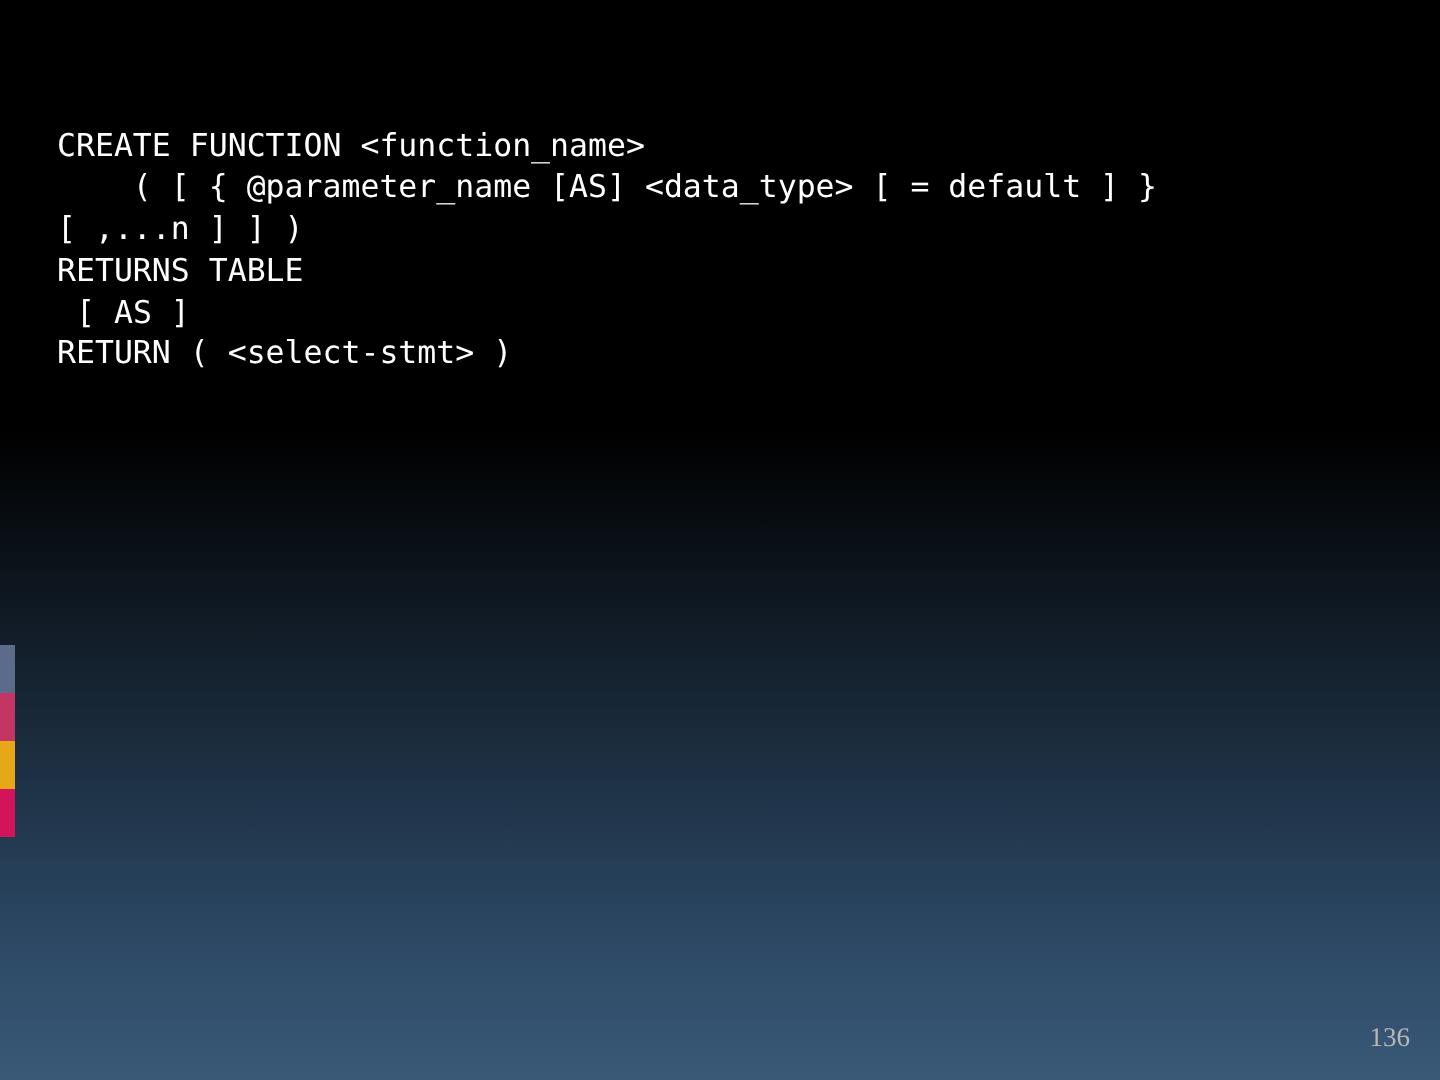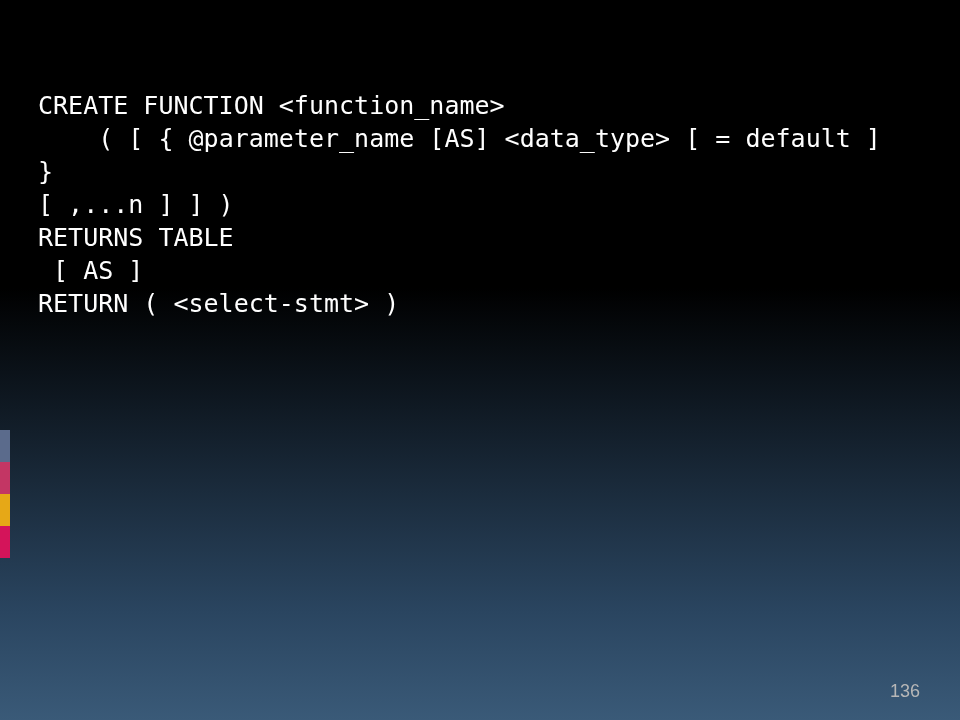--- a/index.html
+++ b/index.html
@@ -20,32 +20,32 @@
   .title {
     color: #cfe9ef;
     font-size: 47px;
     font-weight: 400;
     letter-spacing: 1px;
     padding: 28px 0 0 38px;
   }
   .body {
     padding: 56px 60px 0 38px;
     color: #ffffff;
-    font-size: 25px;
+    font-size: 21px;
     line-height: 1.32;
     white-space: pre-wrap;
     font-weight: 500;
   }
   .pagenum {
     position: absolute;
-    right: 40px;
+    right: 20px;
     bottom: 18px;
     color: #b7b7b7;
     font-size: 18px;
-    font-family: Liberation Sans, sans-serif;
+    font-family: Liberation Serif, serif;
   }
   .accent-strip {
     position: absolute;
     left: 0;
     top: 430px;
     width: 10px;
   }
   .accent-strip div {
     width: 10px;
     height: 32px;

